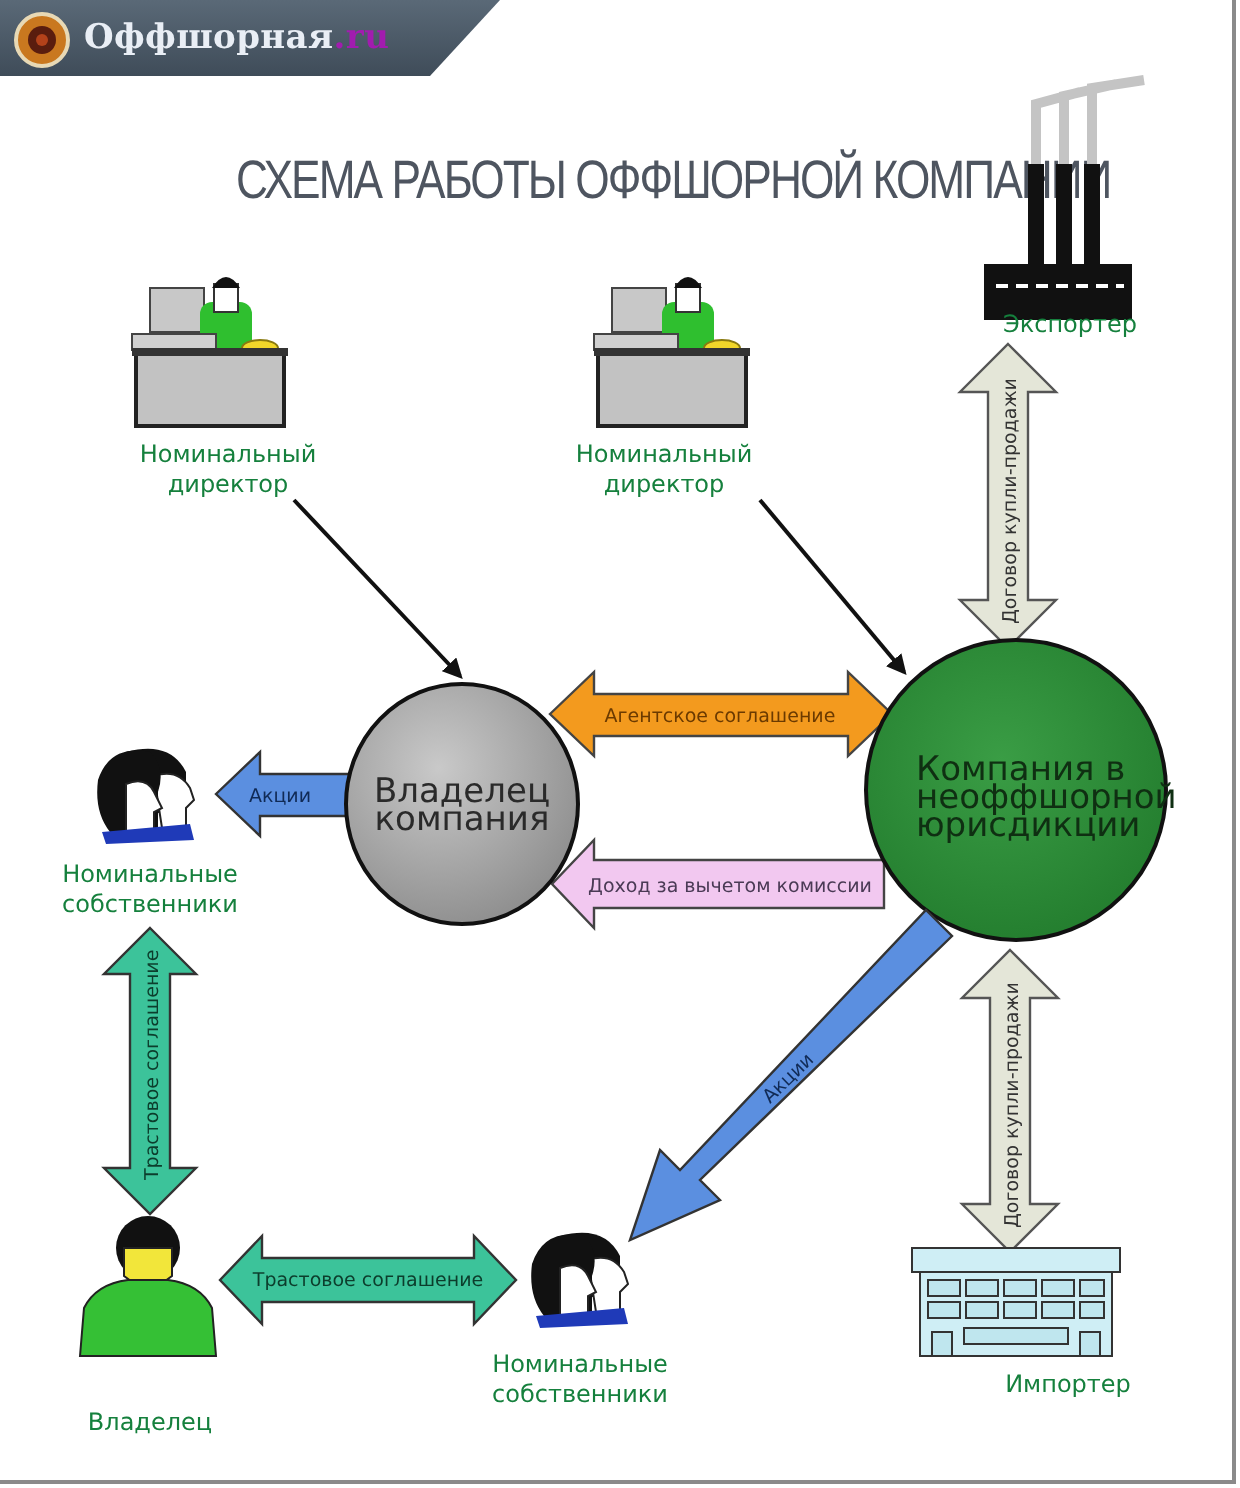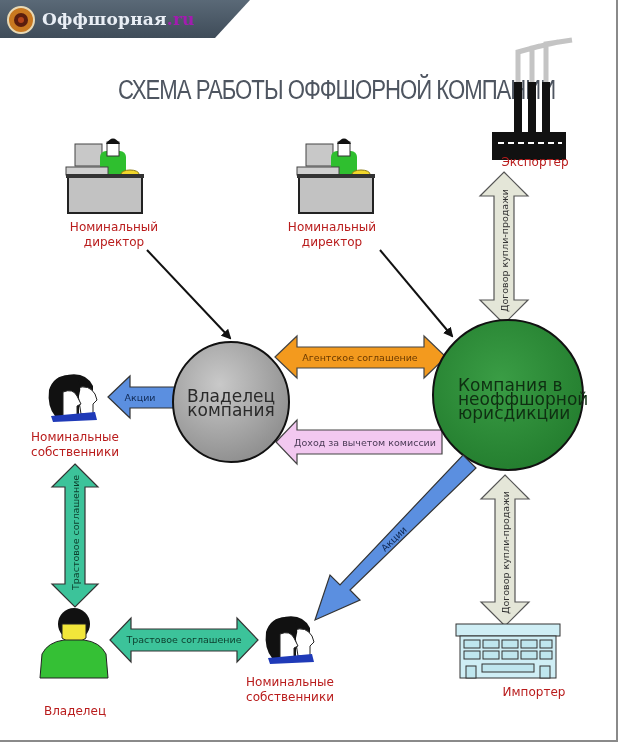--- a/index.html
+++ b/index.html
@@ -2,21 +2,21 @@
 <html><head>
 <meta charset="utf-8">
 <style>
   html, body { margin:0; padding:0; background:#ffffff; }
   body { width:620px; height:744px; position:relative; overflow:hidden; font-family:"DejaVu Sans", sans-serif; }
   .frame { position:absolute; left:0; top:0; width:616px; height:740px; border-right:2px solid #8a8a8a; border-bottom:2px solid #8a8a8a; background:#fff; }
   .banner { position:absolute; left:0; top:0; width:250px; height:40px; }
   .banner-text { position:absolute; left:42px; top:9px; font-family:"DejaVu Serif", serif; font-size:17px; font-weight:bold; color:#e9eef5; letter-spacing:0.2px; }
   .banner-text .tld { color:#a21caf; }
   .title { position:absolute; left:118px; top:75px; font-family:"Liberation Sans Narrow","Liberation Sans", sans-serif; font-size:27px; color:#4e5560; letter-spacing:-1.2px; transform:scaleX(0.82); transform-origin:left top; white-space:nowrap; }
-  .lbl { position:absolute; font-size:12px; color:#b91c1c; text-align:center; line-height:15px; white-space:nowrap; }
+  .lbl { position:absolute; font-size:12px; color:#15803d; text-align:center; line-height:15px; white-space:nowrap; }
   .circle-lbl { position:absolute; font-size:17px; text-align:center; line-height:14px; white-space:nowrap; }
   svg.diagram { position:absolute; left:0; top:0; }
   .arrow-text { font-family:"DejaVu Sans", sans-serif; font-size:9.5px; }
 </style>
 </head>
 <body>
 
 <div class="frame"></div>
 
 <div class="banner">

